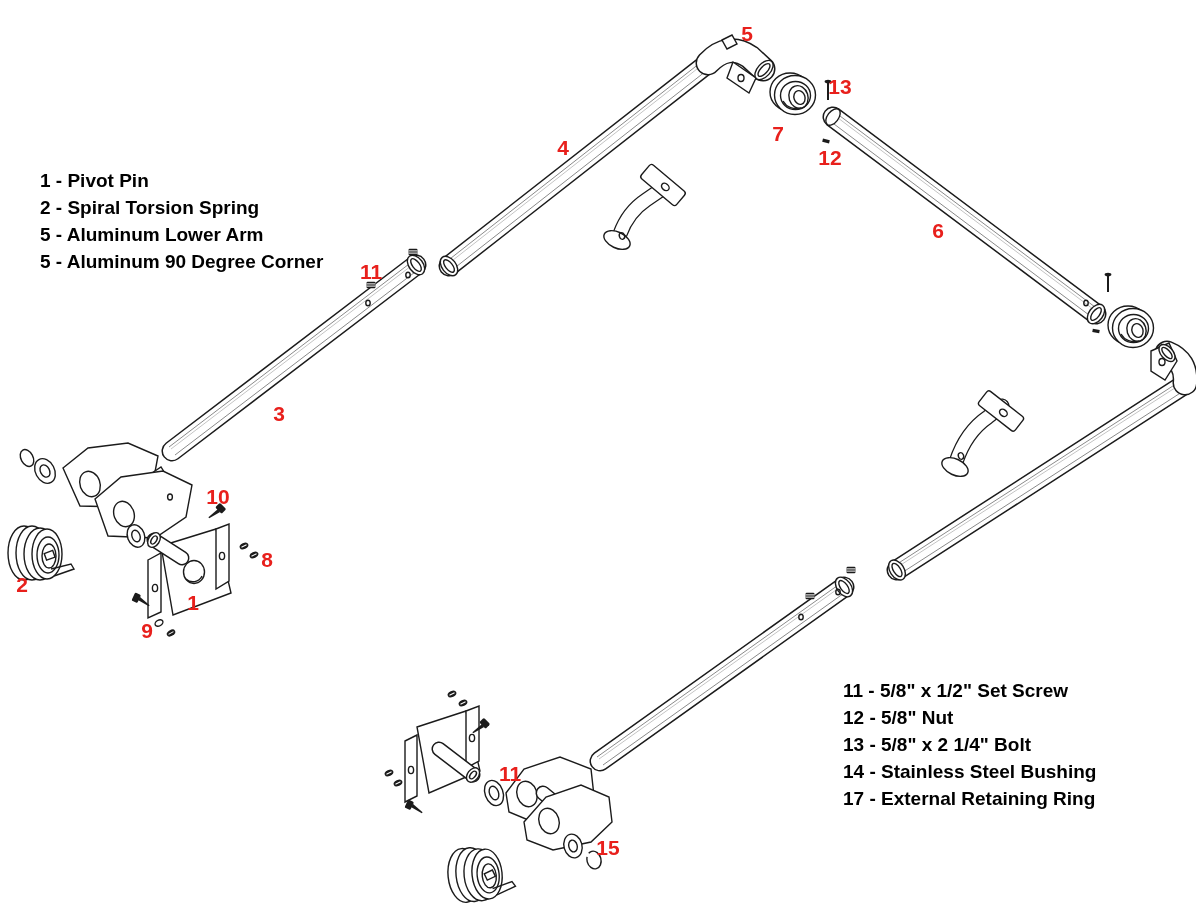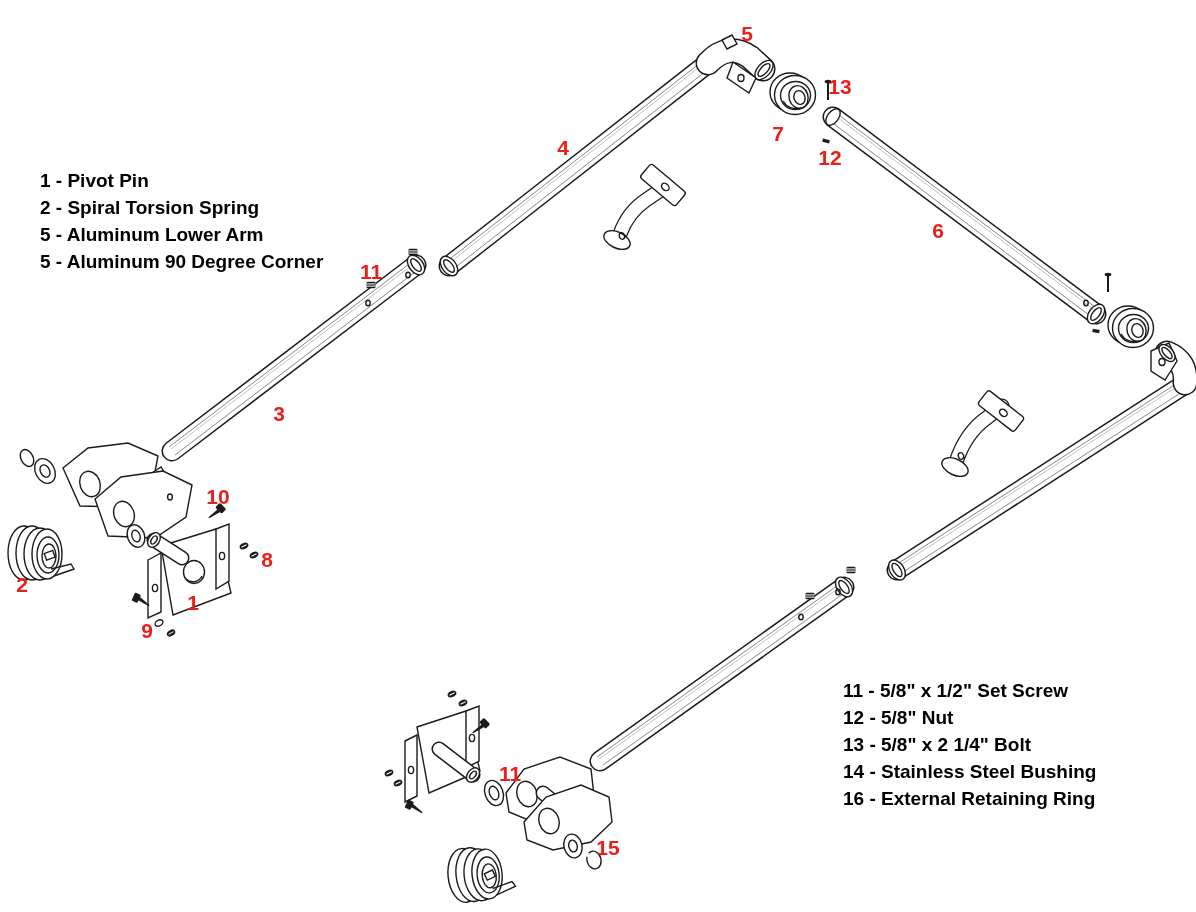--- a/index.html
+++ b/index.html
@@ -343,21 +343,21 @@
       <div class="legend-line">1 - Pivot Pin</div>
       <div class="legend-line">2 - Spiral Torsion Spring</div>
       <div class="legend-line">5 - Aluminum Lower Arm</div>
       <div class="legend-line">5 - Aluminum 90 Degree Corner</div>
     </div>
     <div class="legend" style="left: 843px; top: 656px;">
       <div class="legend-line">11 - 5/8" x 1/2" Set Screw</div>
       <div class="legend-line">12 - 5/8" Nut</div>
       <div class="legend-line">13 - 5/8" x 2 1/4" Bolt</div>
       <div class="legend-line">14 - Stainless Steel Bushing</div>
-      <div class="legend-line">16 - External Retaining Ring</div>
+      <div class="legend-line">17 - External Retaining Ring</div>
     </div>
     <span class="callout" style="left: 193px; top: 603px;">1</span>
     <span class="callout" style="left: 22px; top: 585px;">2</span>
     <span class="callout" style="left: 279px; top: 414px;">3</span>
     <span class="callout" style="left: 563px; top: 148px;">4</span>
     <span class="callout" style="left: 747px; top: 34px;">5</span>
     <span class="callout" style="left: 938px; top: 231px;">6</span>
     <span class="callout" style="left: 778px; top: 134px;">7</span>
     <span class="callout" style="left: 267px; top: 560px;">8</span>
     <span class="callout" style="left: 147px; top: 631px;">9</span>

